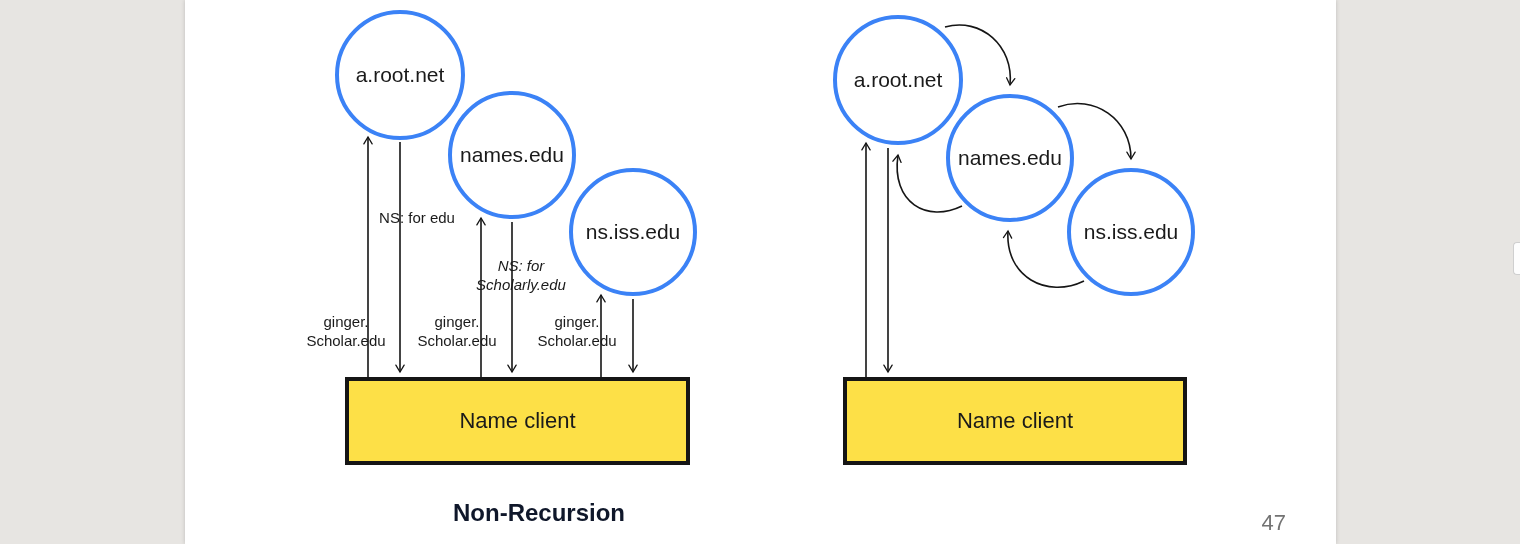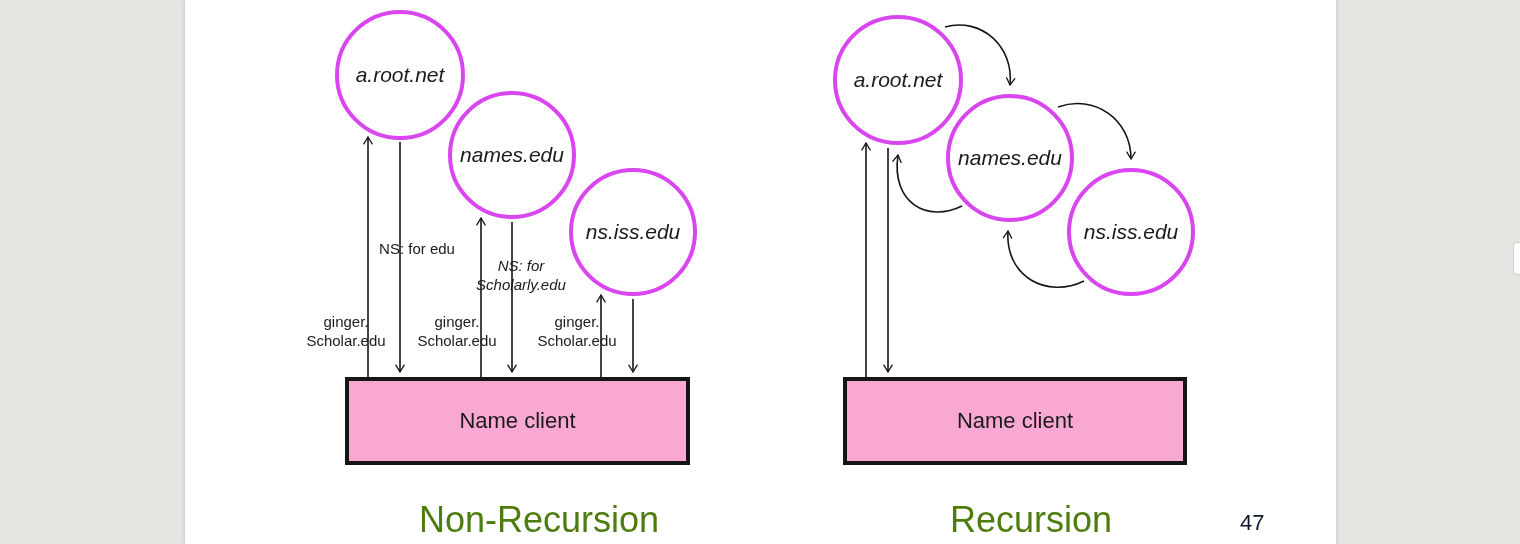--- a/index.html
+++ b/index.html
@@ -25,67 +25,66 @@
   }
   .arrow-layer {
     position: absolute;
     left: 0; top: 0;
     width: 1151px;
     height: 544px;
   }
   .server-circle {
     position: absolute;
     box-sizing: border-box;
-    border: 4px solid #d946ef;
+    border: 4px solid #3b82f6;
     border-radius: 50%;
     background: #ffffff;
     display: flex;
     align-items: center;
     justify-content: center;
     font-size: 21px;
     color: #1a1a1a;
     white-space: nowrap;
-    font-style: italic;
   }
   .client-box {
     position: absolute;
     box-sizing: border-box;
     border: 4px solid #151515;
-    background: #f9a8d4;
+    background: #fde047;
     display: flex;
     align-items: center;
     justify-content: center;
     font-size: 22px;
     color: #1a1a1a;
   }
   .small-label {
     position: absolute;
     transform: translateX(-50%);
     font-size: 15px;
     line-height: 19px;
     color: #1a1a1a;
     text-align: center;
     white-space: pre-line;
   }
   .diagram-title {
     position: absolute;
     transform: translateX(-50%);
-    font-size: 36px;
-    font-weight: 400;
-    color: #4d7c0f;
+    font-size: 24px;
+    font-weight: 700;
+    color: #0f172a;
     white-space: nowrap;
   }
   .page-number {
     position: absolute;
     left: 1055px;
     top: 510px;
     width: 46px;
-    text-align: left;
+    text-align: right;
     font-size: 22px;
-    color: #0f172a;
+    color: #737373;
   }
   .scrollbar-notch {
     position: absolute;
     right: 0;
     top: 242px;
     width: 6px;
     height: 31px;
     background: #fdfdfd;
     border: 1px solid #cfcfcf;
     border-right: none;
@@ -143,30 +142,29 @@
       <span>ns.iss.edu</span>
     </div>
 
     <div class="client-box" style="left:160px; top:377px; width:345px; height:88px;">
       <span>Name client</span>
     </div>
     <div class="client-box" style="left:658px; top:377px; width:344px; height:88px;">
       <span>Name client</span>
     </div>
 
-    <div class="small-label" style="left:232px; top:208px;margin-top:31px;">NS: for edu</div>
+    <div class="small-label" style="left:232px; top:208px;">NS: for edu</div>
     <div class="small-label" style="left:336px; top:256px;font-style:italic;">NS: for
 Scholarly.edu</div>
     <div class="small-label" style="left:161px; top:312px;">ginger.
 Scholar.edu</div>
     <div class="small-label" style="left:272px; top:312px;">ginger.
 Scholar.edu</div>
     <div class="small-label" style="left:392px; top:312px;">ginger.
 Scholar.edu</div>
 
     <div class="diagram-title" style="left:354px; top:499px;">Non-Recursion</div>
-    <div class="diagram-title" style="left:846px; top:499px;">Recursion</div>
 
     <div class="page-number">47</div>
   </div>
 
   <div class="scrollbar-notch"></div>
 </div>
 
 </body></html>

